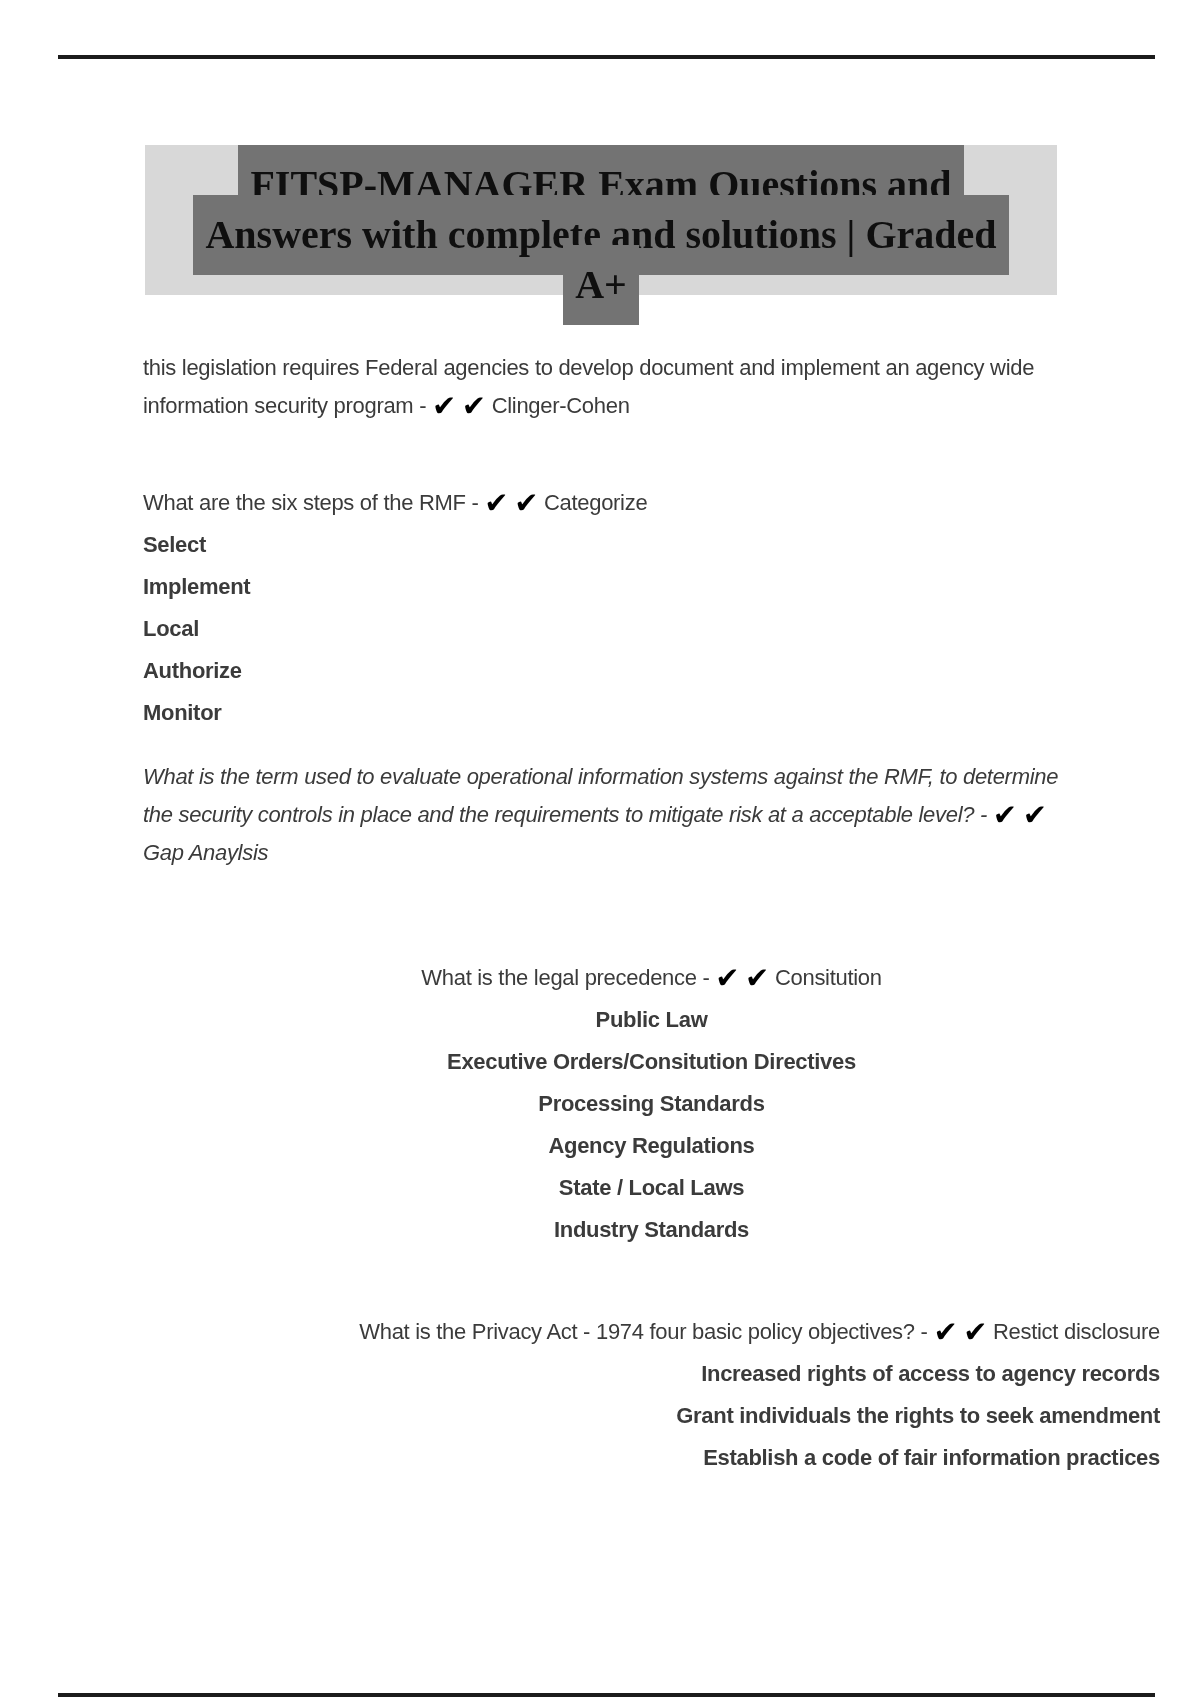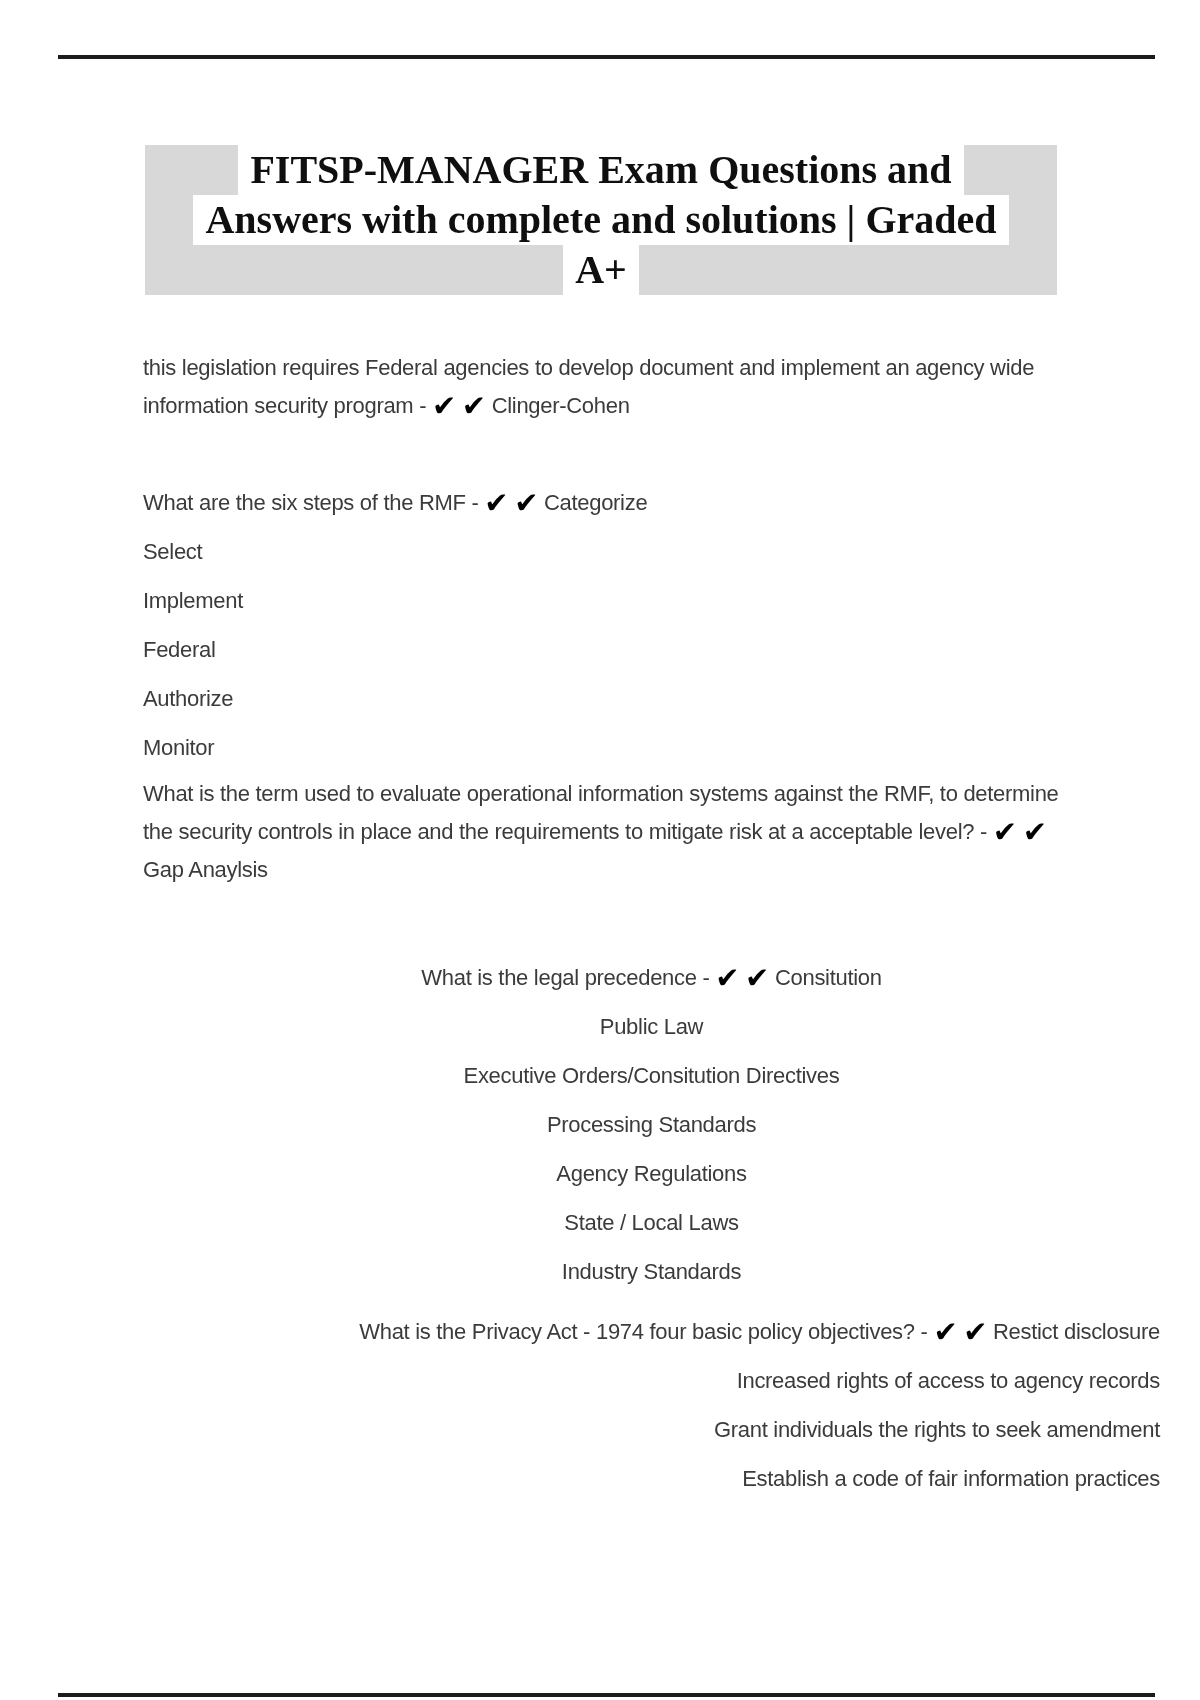--- a/index.html
+++ b/index.html
@@ -29,48 +29,48 @@
     height: 150px;
     background: #d8d8d8;
     text-align: center;
     font-family: "Liberation Serif", "DejaVu Serif", serif;
     font-weight: bold;
     font-size: 40px;
     color: #0f0f0f;
   }
   .title-line { height: 50px; }
   .title-line .hl {
-    background: #ffffff;
+    background: #737373;
     display: inline-block;
     height: 50px;
     line-height: 50px;
-    padding: 0 12px;
+    padding: 15px 12px;
     white-space: nowrap;
   }
 
   .qa-section { position: absolute; left: 0; top: 0; width: 1200px; height: 1224px; }
   .qa-block {
     position: absolute;
     left: 143px;
     right: 40px;
   }
   .block-0 { top: 349px; }
   .block-1 { top: 484px; }
-  .block-2 { top: 775px; }
+  .block-2 { top: 758px; font-style: italic; }
   .block-3 { top: 959px; text-align: center; }
   .block-4 { top: 1313px; text-align: right; }
 
   .qa-line {
     font-size: 22px;
     letter-spacing: -0.3px;
     line-height: 38px;
     color: #3b3b3b;
     white-space: nowrap;
   }
-  .answer-item { margin-top: 11px; }
+  .answer-item { margin-top: 4px; font-weight: bold; }
 
   .check {
     font-family: "DejaVu Sans", sans-serif;
     font-weight: bold;
     font-size: 29px;
     color: #000000;
     line-height: 0;
     vertical-align: -3px;
   }
 </style>
@@ -88,21 +88,21 @@
 
   <div class="qa-section">
       <div class="qa-block block-0">
         <div class="qa-line">this legislation requires Federal agencies to develop document and implement an agency wide</div>
         <div class="qa-line">information security program - <span class="check">✔</span> <span class="check">✔</span> Clinger-Cohen</div>
       </div>
       <div class="qa-block block-1">
         <div class="qa-line">What are the six steps of the RMF - <span class="check">✔</span> <span class="check">✔</span> Categorize</div>
         <div class="qa-line answer-item">Select</div>
         <div class="qa-line answer-item">Implement</div>
-        <div class="qa-line answer-item">Federal</div>
+        <div class="qa-line answer-item">Local</div>
         <div class="qa-line answer-item">Authorize</div>
         <div class="qa-line answer-item">Monitor</div>
       </div>
       <div class="qa-block block-2">
         <div class="qa-line">What is the term used to evaluate operational information systems against the RMF, to determine</div>
         <div class="qa-line">the security controls in place and the requirements to mitigate risk at a acceptable level? - <span class="check">✔</span> <span class="check">✔</span></div>
         <div class="qa-line">Gap Anaylsis</div>
       </div>
       <div class="qa-block block-3">
         <div class="qa-line">What is the legal precedence - <span class="check">✔</span> <span class="check">✔</span> Consitution</div>

